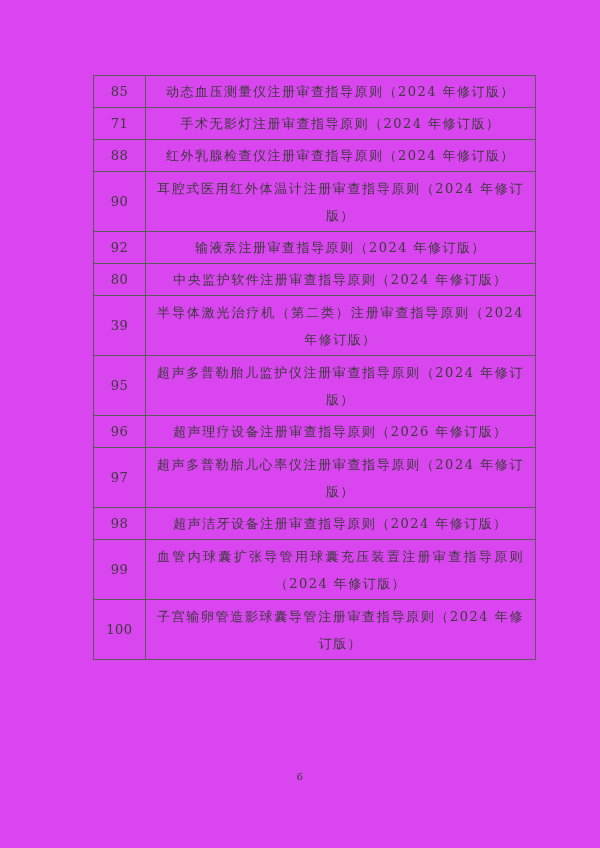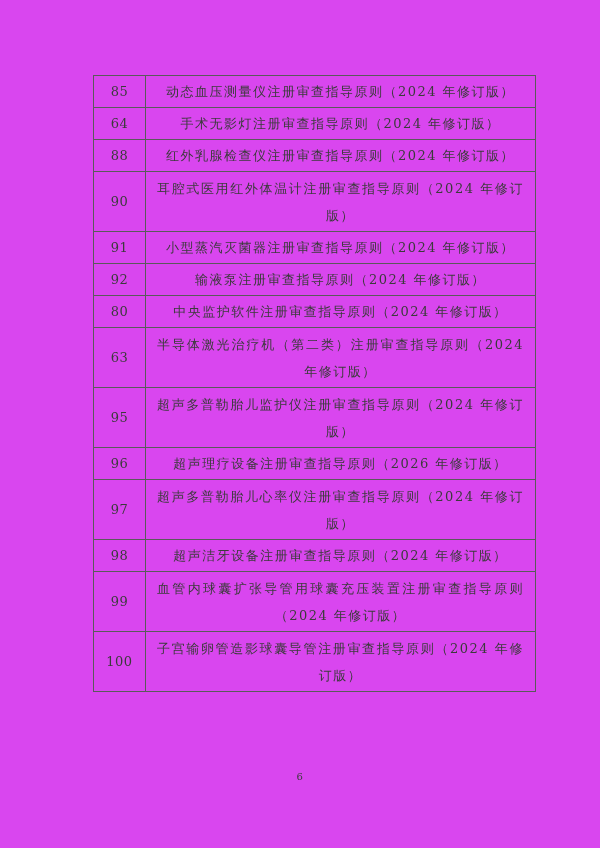--- a/index.html
+++ b/index.html
@@ -61,45 +61,41 @@
 
 <div class="page">
 
   <table class="guideline-table">
     <tbody>
       <tr class="single">
         <td class="no-cell">85</td>
         <td class="title-cell">动态血压测量仪注册审查指导原则（2024 年修订版）</td>
       </tr>
       <tr class="single">
-        <td class="no-cell">64</td>
+        <td class="no-cell">71</td>
         <td class="title-cell">手术无影灯注册审查指导原则（2024 年修订版）</td>
       </tr>
       <tr class="single">
         <td class="no-cell">88</td>
         <td class="title-cell">红外乳腺检查仪注册审查指导原则（2024 年修订版）</td>
       </tr>
       <tr class="double">
         <td class="no-cell">90</td>
         <td class="title-cell">耳腔式医用红外体温计注册审查指导原则（2024 年修订版）</td>
       </tr>
       <tr class="single">
-        <td class="no-cell">91</td>
-        <td class="title-cell">小型蒸汽灭菌器注册审查指导原则（2024 年修订版）</td>
-      </tr>
-      <tr class="single">
         <td class="no-cell">92</td>
         <td class="title-cell">输液泵注册审查指导原则（2024 年修订版）</td>
       </tr>
       <tr class="single">
         <td class="no-cell">80</td>
         <td class="title-cell">中央监护软件注册审查指导原则（2024 年修订版）</td>
       </tr>
       <tr class="double">
-        <td class="no-cell">63</td>
+        <td class="no-cell">39</td>
         <td class="title-cell">半导体激光治疗机（第二类）注册审查指导原则（2024 年修订版）</td>
       </tr>
       <tr class="double">
         <td class="no-cell">95</td>
         <td class="title-cell">超声多普勒胎儿监护仪注册审查指导原则（2024 年修订版）</td>
       </tr>
       <tr class="single">
         <td class="no-cell">96</td>
         <td class="title-cell">超声理疗设备注册审查指导原则（2026 年修订版）</td>
       </tr>

